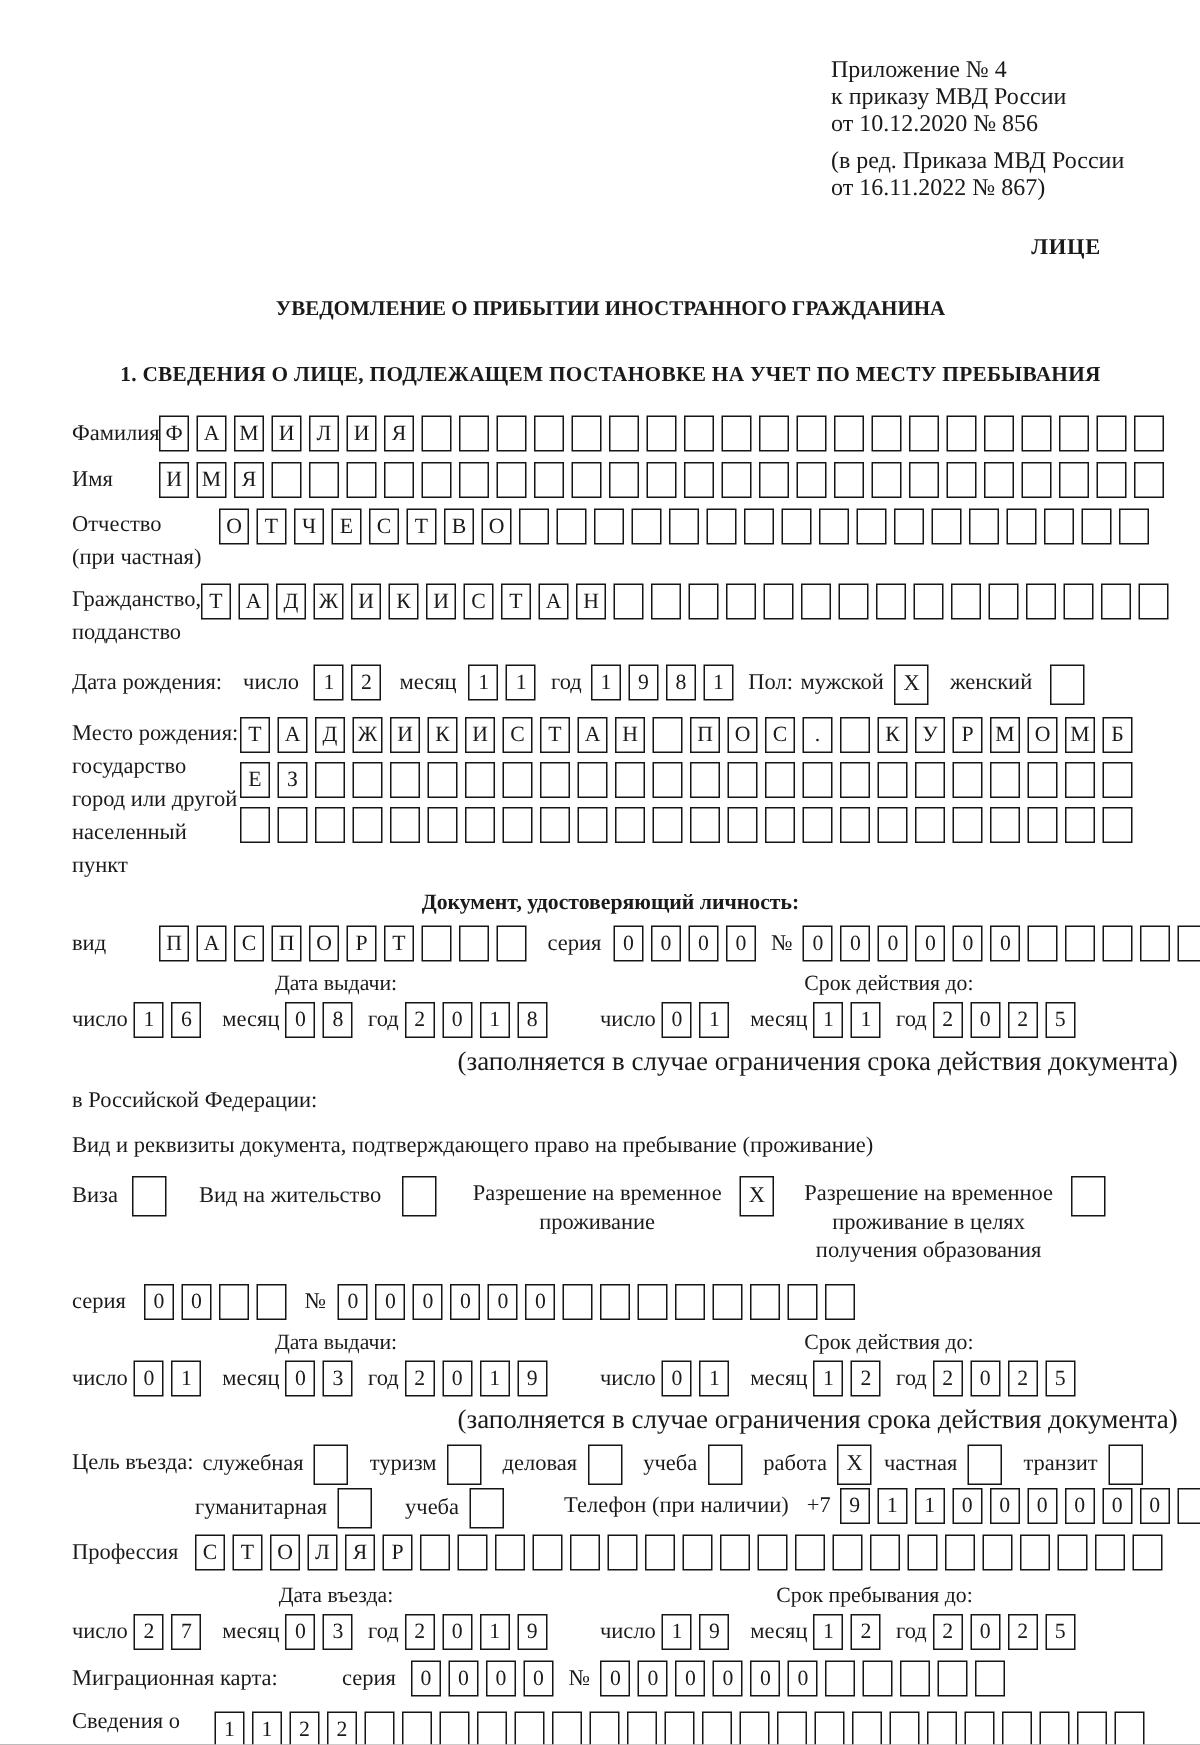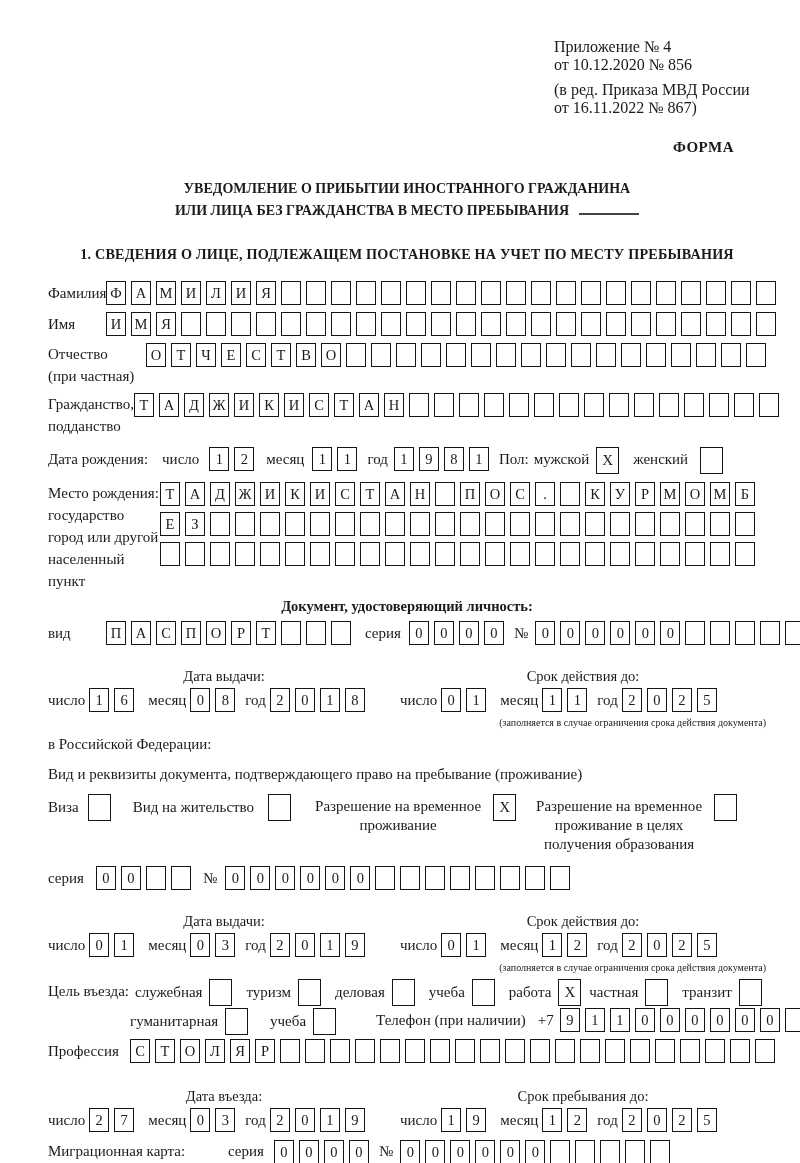--- a/index.html
+++ b/index.html
@@ -24,56 +24,54 @@
     width:20px;height:24px;border:1.7px solid #151515;box-sizing:border-box;
     font-size:14.5px;flex:none;background:#fff;
   }
   .boxes.cb .cell{width:23px;height:27px;font-size:15px;}
   .w58{width:58px;} .w82{width:82px;} .w95{width:95px;} .w110{width:110px;} .w112{width:112px;}
   .stack{display:flex;flex-direction:column;gap:6px;}
   .center-head{font-weight:bold;font-size:14.5px;text-align:center;margin:6px 0 6px;}
   .dategrid{display:flex;margin-bottom:4px;}
   .dg-left{flex:0 0 352px;}
   .dg-right{flex:1;}
-  .dg-head{font-size:14.5px;text-align:center;margin-bottom:3px;margin-top:16px;}
+  .dg-head{font-size:14.5px;text-align:center;margin-bottom:3px;}
   .dg-row{display:flex;align-items:flex-start;}
   .dg-row .sub{font-size:15px;line-height:25px;margin-right:4px;flex:none;}
-  .dg-note{font-size:10px;white-space:nowrap;text-align:right;margin-top:4px;margin-left:-95px;}
+  .dg-note{font-size:18px;white-space:nowrap;text-align:right;margin-top:4px;margin-left:-95px;}
   .intro{font-size:15px;line-height:24px;margin-bottom:2px;}
   .opts{display:flex;align-items:flex-start;margin-top:8px;margin-bottom:12px;}
   .opt{display:flex;align-items:flex-start;}
   .olbl{font-size:15px;line-height:27px;margin-right:9px;}
   .olbl.multi{line-height:19px;text-align:center;white-space:pre-line;padding-top:3px;}
   .purpose .olbl{margin-right:7px;}
   .purpose .opt{margin-right:14px;}
   .reps{display:flex;margin-top:2px;}
   .reps .labels{width:95px;flex:none;font-size:15px;line-height:20.5px;}
   .phone-prefix{font-size:15px;line-height:25px;margin:0 6px 0 12px;}
 </style>
 </head>
 <body>
 
 <div class="page">
 
   <div class="appendix">
     <div>Приложение № 4</div>
+    <div>к приказу МВД России</div>
     <div>от 10.12.2020 № 856</div>
     <div class="ed">
       <div>(в ред. Приказа МВД России</div>
       <div>от 16.11.2022 № 867)</div>
     </div>
   </div>
 
-  <div class="forma">ФОРМА</div>
+  <div class="forma">ЛИЦЕ</div>
 
   <div class="title">
     <div>УВЕДОМЛЕНИЕ О ПРИБЫТИИ ИНОСТРАННОГО ГРАЖДАНИНА</div>
-    <div>
-      <span>ИЛИ ЛИЦА БЕЗ ГРАЖДАНСТВА В МЕСТО ПРЕБЫВАНИЯ</span><span class="uline"></span>
-    </div>
   </div>
 
   <div class="section-title">1. СВЕДЕНИЯ О ЛИЦЕ, ПОДЛЕЖАЩЕМ ПОСТАНОВКЕ НА УЧЕТ ПО МЕСТУ ПРЕБЫВАНИЯ</div>
 
   <div class="row">
     <div class="lbl w58">Фамилия</div>
     <div class="boxes">
         <span class="cell">Ф</span>
         <span class="cell">А</span>
         <span class="cell">М</span>
@@ -667,21 +665,21 @@
         <div class="boxes">
             <span class="cell">2</span>
             <span class="cell">0</span>
             <span class="cell">2</span>
             <span class="cell">5</span>
           </div>
       </div>
     </div>
   </div>
 
-  <div class="row" style="margin-top:6px;align-items:flex-end;">
+  <div class="row" style="margin-top:6px;">
     <span class="lbl" style="width:180px;">Миграционная карта:</span>
     <span class="lbl" style="margin-right:10px;">серия</span>
     <div class="boxes">
         <span class="cell">0</span>
         <span class="cell">0</span>
         <span class="cell">0</span>
         <span class="cell">0</span>
       </div>
     <span class="lbl" style="margin:0 7px 0 10px;">№</span>
     <div class="boxes">

